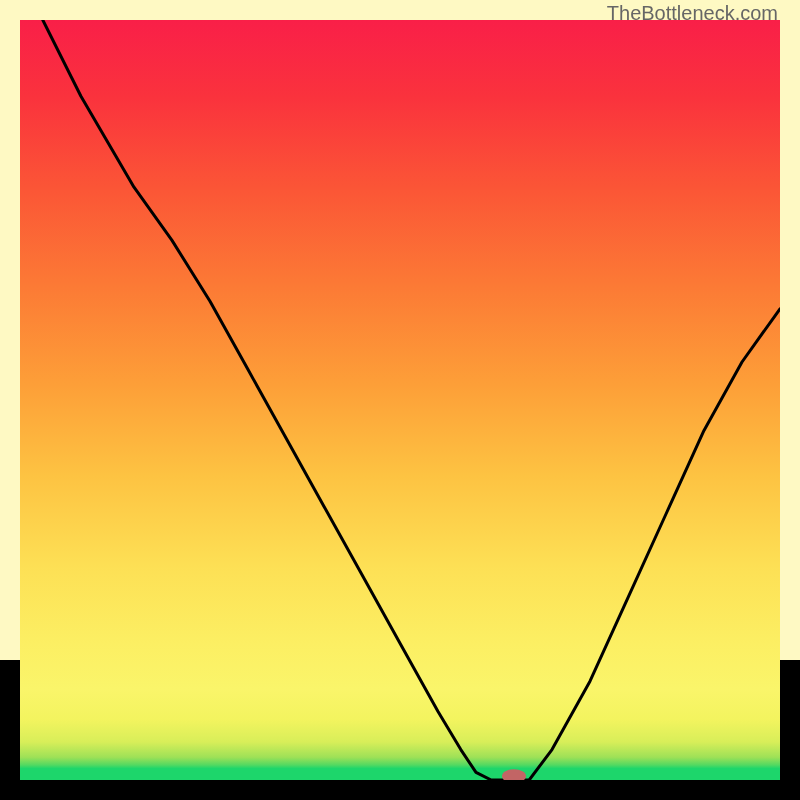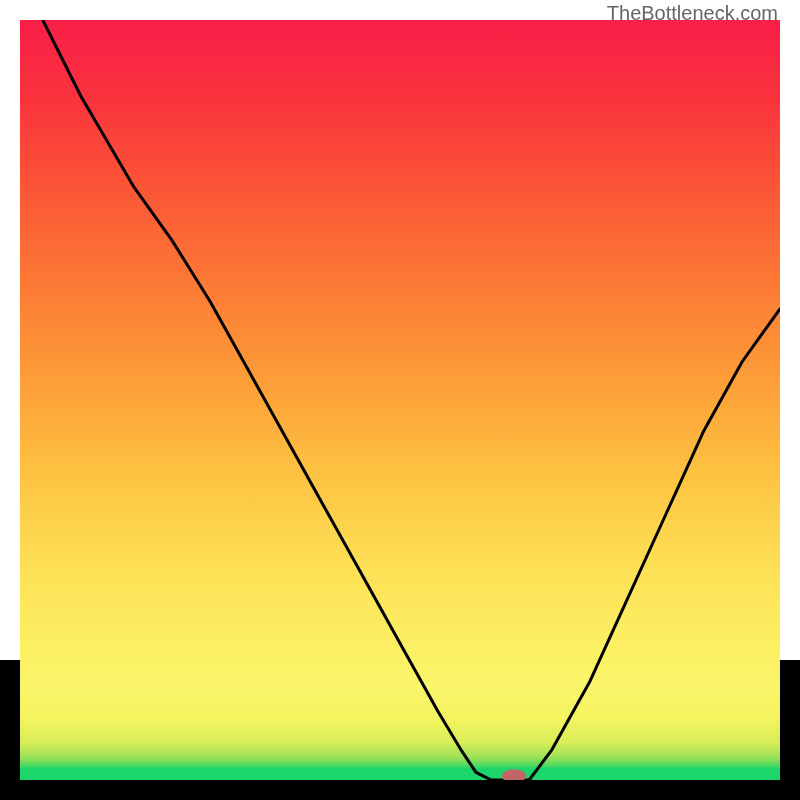--- a/index.html
+++ b/index.html
@@ -7,21 +7,21 @@
     padding: 0;
     background: #000;
     width: 800px;
     height: 800px;
     overflow: hidden;
   }
   .chart-container {
     position: relative;
     width: 800px;
     height: 660px;
-    background: #ffffff;
+    background: #fef9c3;
   }
   .plot-area {
     position: absolute;
     left: 20px;
     top: 20px;
     width: 760px;
     height: 760px;
   }
   .watermark {
     position: absolute;

